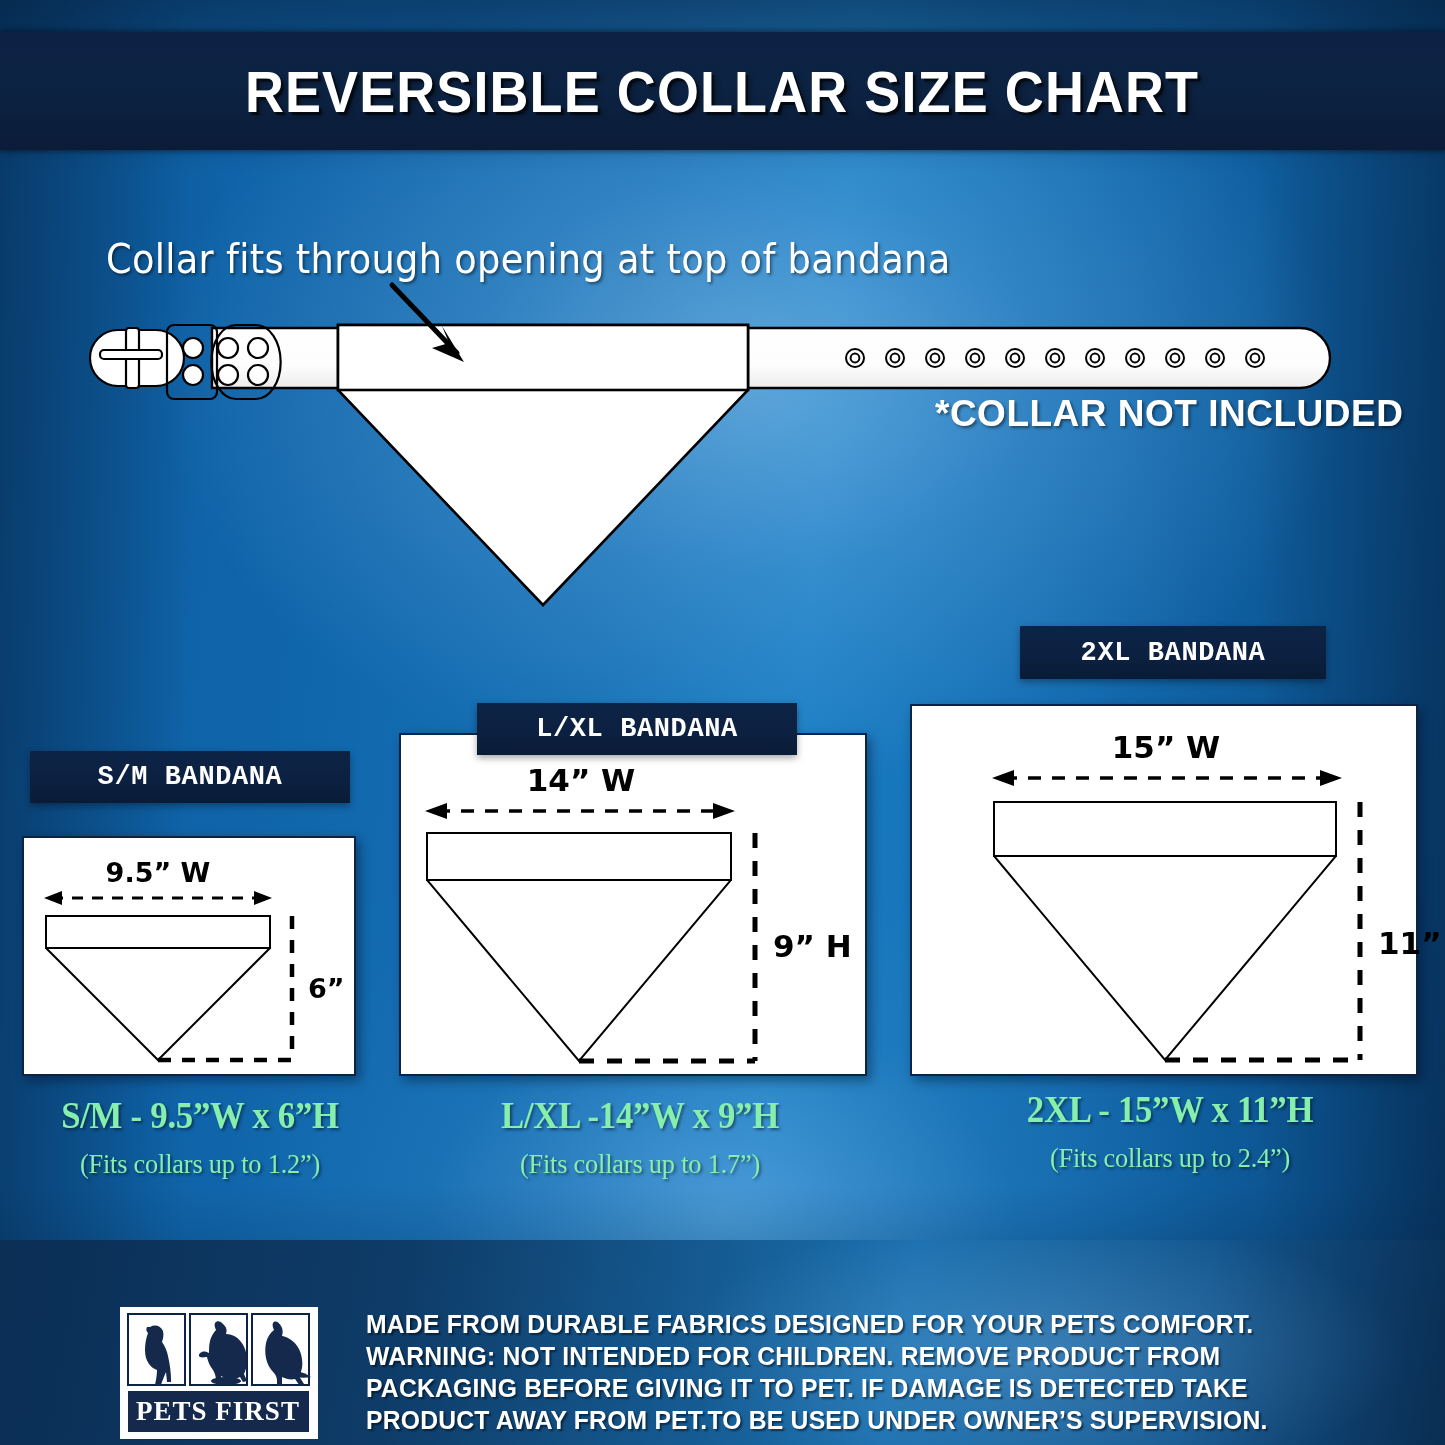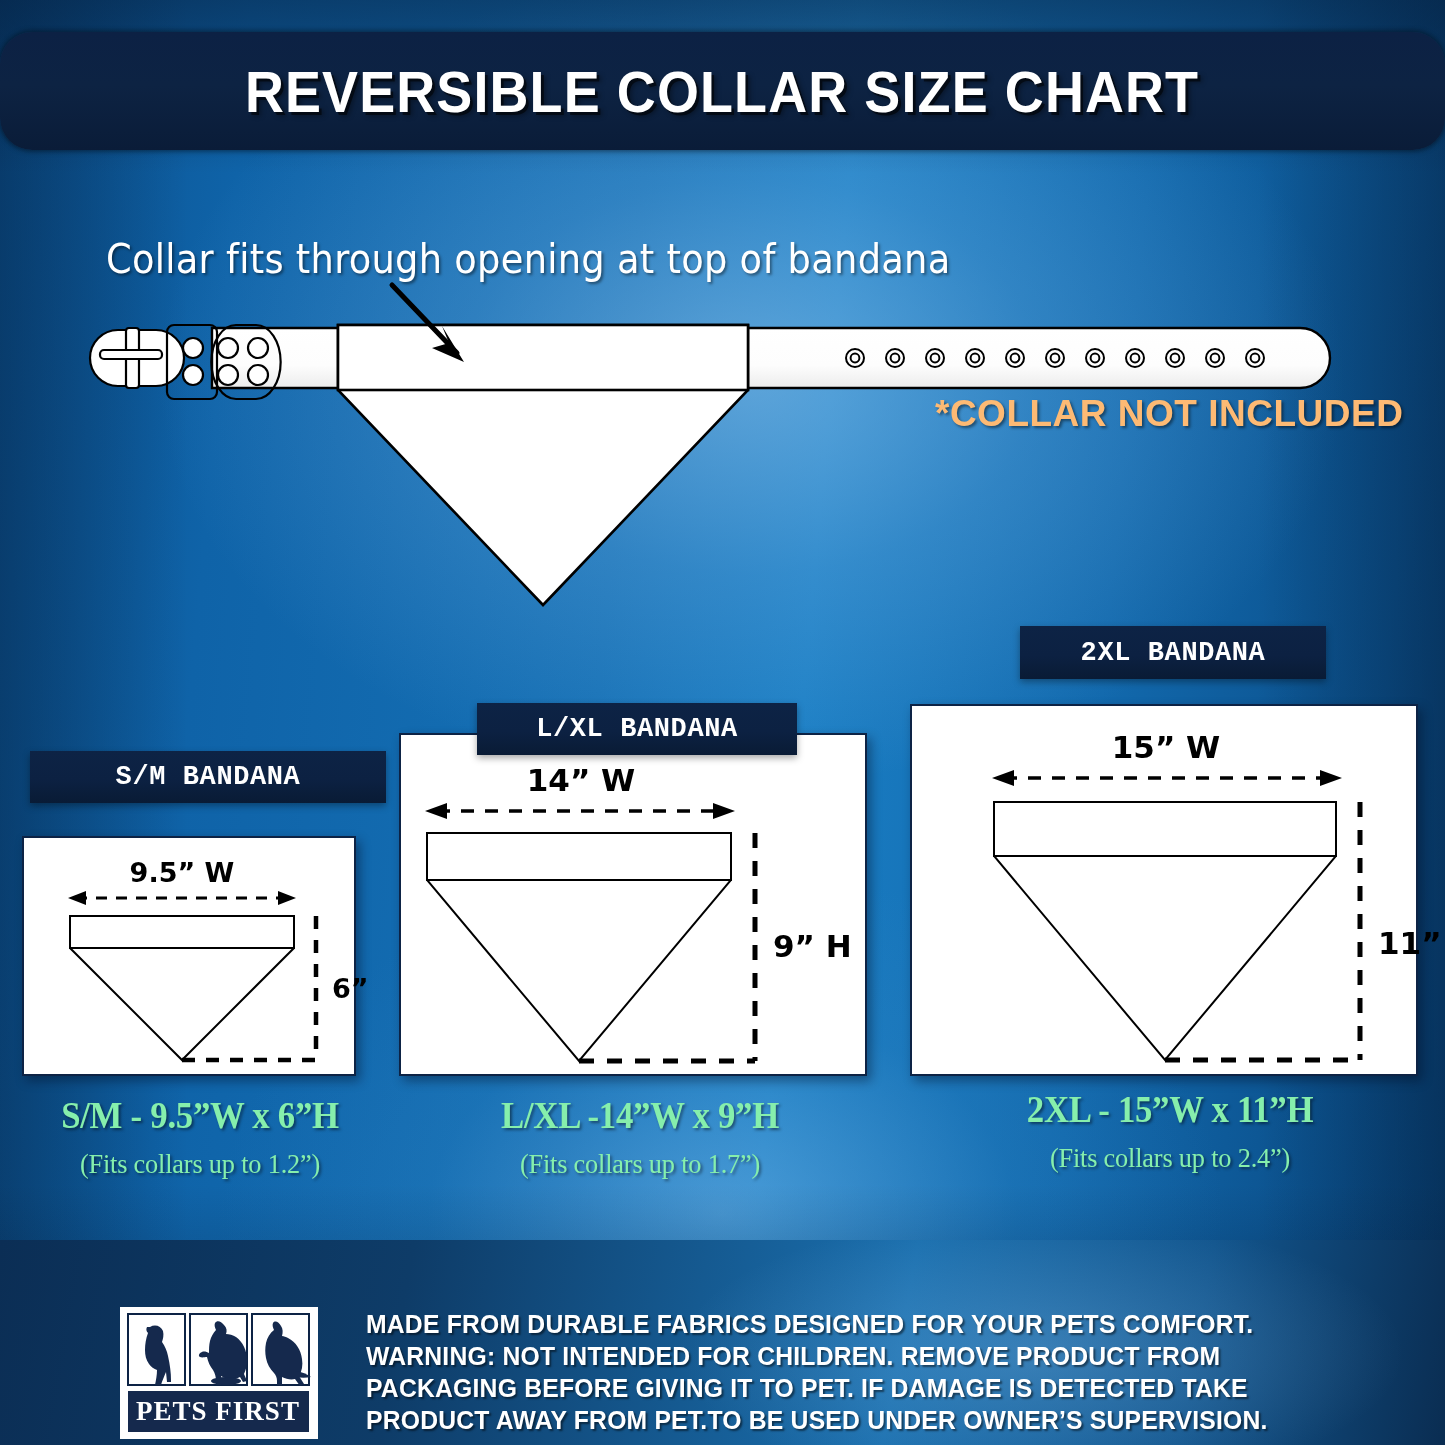--- a/index.html
+++ b/index.html
@@ -22,40 +22,40 @@
     position:absolute; inset:0;
     background:
       linear-gradient(180deg, rgba(5,30,60,.55) 0%, rgba(5,30,60,0) 12%, rgba(5,30,60,0) 82%, rgba(6,28,56,.62) 100%),
       linear-gradient(90deg, rgba(4,28,56,.40) 0%, rgba(4,28,56,0) 13%, rgba(4,28,56,0) 87%, rgba(4,28,56,.40) 100%);
   }
   
   #titleband{
     position:absolute; left:0; right:0; top:32px; height:118px; z-index:3;
     background:linear-gradient(180deg,#0c2144 0%,#0d2343 45%,#0a1c38 100%);
     box-shadow:0 2px 5px rgba(0,0,0,.35), 0 -2px 5px rgba(0,0,0,.3);
-    display:flex; align-items:center; justify-content:center;border-radius:32px;
+    display:flex; align-items:center; justify-content:center;
   }
   #title{
     color:#fff; font-size:58px; font-weight:bold; letter-spacing:1.2px;
     font-family:"Liberation Sans Narrow","Liberation Sans",sans-serif;
     transform:scaleX(.93); transform-origin:center;
     text-shadow:3px 3px 0 rgba(0,0,0,.55), 5px 4px 6px rgba(0,0,0,.35);
     white-space:nowrap;
   }
   
   #hero-caption{
     position:absolute; left:106px; top:236px; z-index:4;
     color:#fff; font-size:40px; letter-spacing:.3px; white-space:nowrap;
     font-family:"DejaVu Sans",sans-serif; font-weight:400;
     transform:scaleX(.92); transform-origin:left center;
     text-shadow:2px 2px 3px rgba(0,0,0,.45);
   }
   #not-included{
     position:absolute; left:935px; top:393px; z-index:5;
-    color:#fdba74; font-size:37px; font-weight:bold; letter-spacing:.5px; white-space:nowrap;
+    color:#ffffff; font-size:37px; font-weight:bold; letter-spacing:.5px; white-space:nowrap;
     font-family:"Liberation Sans Narrow","Liberation Sans",sans-serif;
     text-shadow:2px 2px 3px rgba(0,0,0,.45);
   }
   #hero-svg{ position:absolute; left:0; top:210px; z-index:3; }
   
   .panel{ position:absolute; z-index:4; }
   .panel-head{
     position:absolute; z-index:6;
     background:linear-gradient(180deg,#0d2345 0%,#0c2142 55%,#091b35 100%);
     color:#fff; font-weight:bold;
@@ -169,22 +169,22 @@
     <rect x="338" y="115" width="410" height="65" fill="#fff" stroke="#000" stroke-width="2.6"></rect>
   </g>
 
   <g>
     <line x1="392" y1="75" x2="457" y2="143" stroke="#000" stroke-width="5" stroke-linecap="round"></line>
     <path d="M464,152 L432,138 L449,133 L442,116 Z" fill="#000"></path>
   </g>
 </svg>
 
 <div class="panel">
-  <div class="panel-head" style="left:30px; top:751px; width:356px; height:52px; font-size:27px;">S/M BANDANA</div>
-  <div class="card" style="left:22px; top:836px; width:334px; height:240px;padding-left:24px;">
+  <div class="panel-head" style="left:30px; top:751px; width:320px; height:52px; font-size:27px;">S/M BANDANA</div>
+  <div class="card" style="left:22px; top:836px; width:334px; height:240px;">
     <svg width="330" height="236" viewBox="0 0 330 236">
 
       <g stroke="#000" stroke-width="3" fill="none">
         <line x1="28" y1="60" x2="240" y2="60" stroke-dasharray="11,9"></line>
         <path d="M20,60 L38,53 L38,67 Z" fill="#000" stroke="none"></path>
         <path d="M248,60 L230,53 L230,67 Z" fill="#000" stroke="none"></path>
       </g>
       <text x="134" y="44" text-anchor="middle" font-family="DejaVu Sans, sans-serif" font-size="27" font-weight="bold" fill="#000">9.5” W</text>
 
       <g>

